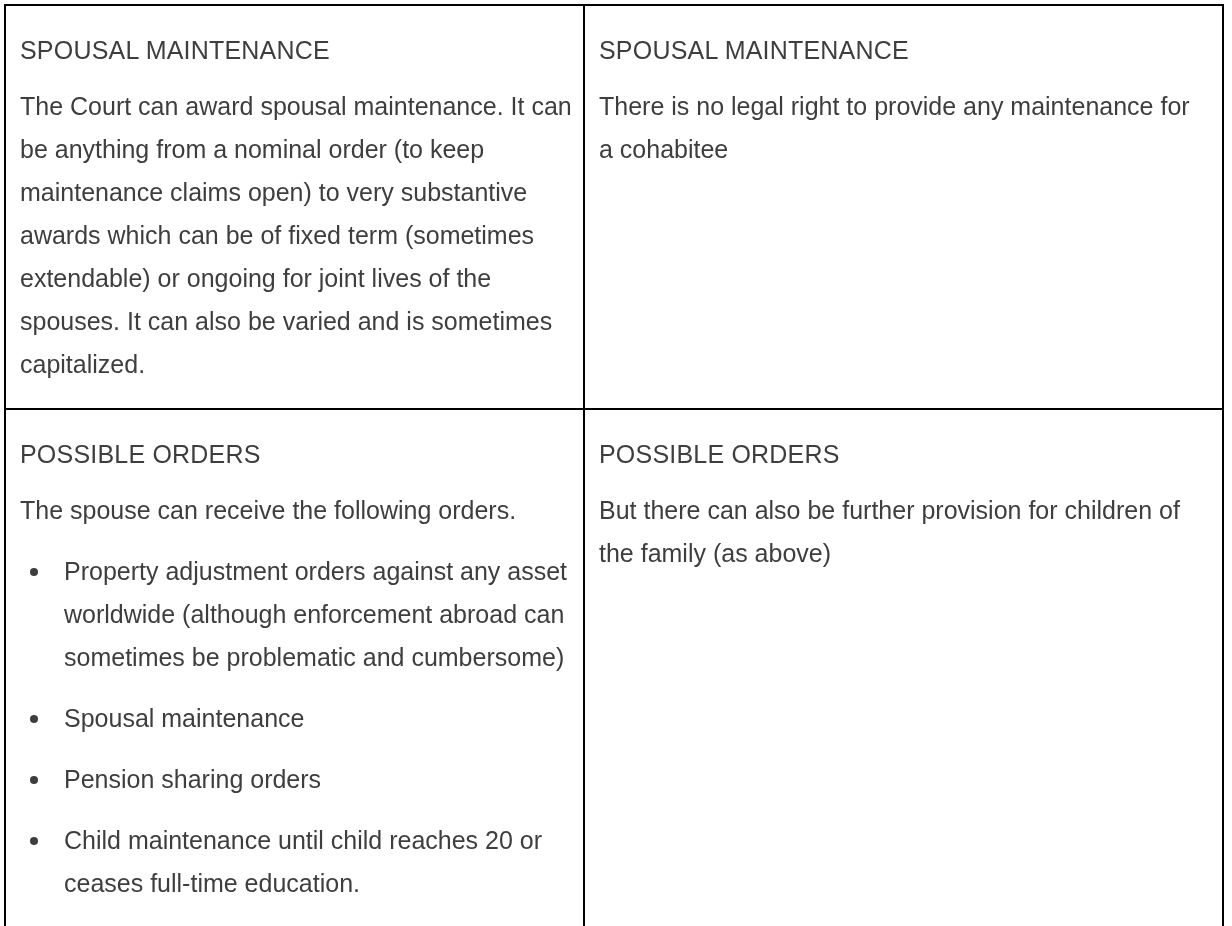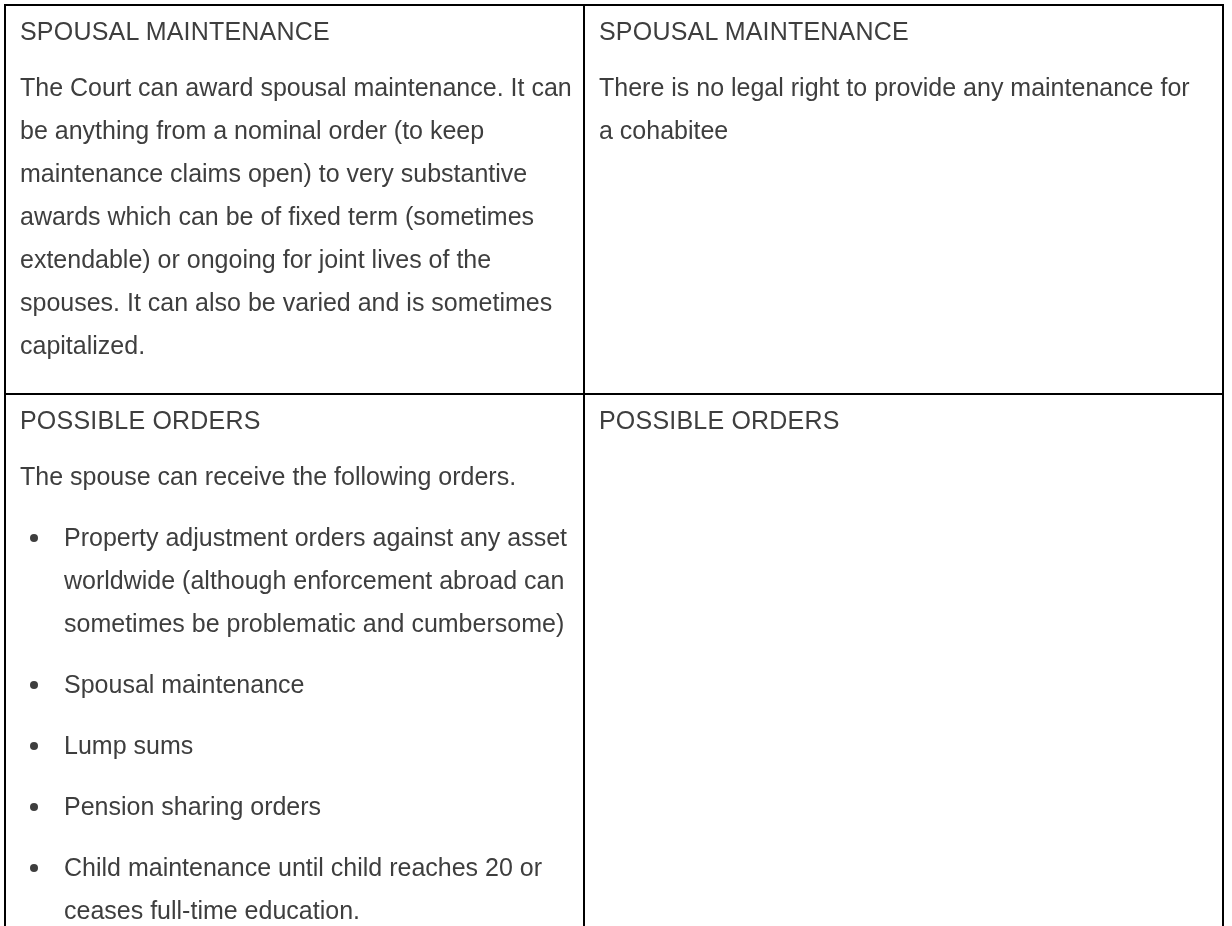--- a/index.html
+++ b/index.html
@@ -23,21 +23,21 @@
     display: flex;
     align-items: stretch;
     border-bottom: 2px solid #000000;
   }
   .doc-row:last-child {
     border-bottom: none;
     justify-content: center;
   }
   .doc-cell {
     box-sizing: border-box;
-    padding: 4px 10px 9px 14px;
+    padding: 23px 10px 9px 14px;
     font-size: 25px;
     line-height: 43px;
     color: #3e3e3e;
     overflow: hidden;
   }
   .cell-left {
     width: 579px;
     border-right: 2px solid #000000;
     flex: none;
   }
@@ -89,23 +89,23 @@
         <p>There is no legal right to provide any maintenance for a cohabitee</p>
       </div>
   </div>
   <div class="doc-row row-2">
     <div class="doc-cell cell-left">
         <p class="section-heading">POSSIBLE ORDERS</p>
         <p>The spouse can receive the following orders.</p>
         <ul>
           <li>Property adjustment orders against any asset worldwide (although enforcement abroad can sometimes be problematic and cumbersome)</li>
           <li>Spousal maintenance</li>
-          <li>Lump sums</li>
           <li>Pension sharing orders</li>
           <li>Child maintenance until child reaches 20 or ceases full-time education.</li>
         </ul>
       </div>
     <div class="doc-cell cell-right">
         <p class="section-heading">POSSIBLE ORDERS</p>
+        <p>But there can also be further provision for children of the family (as above)</p>
       </div>
   </div>
 
 </div>
 
 </body></html>

